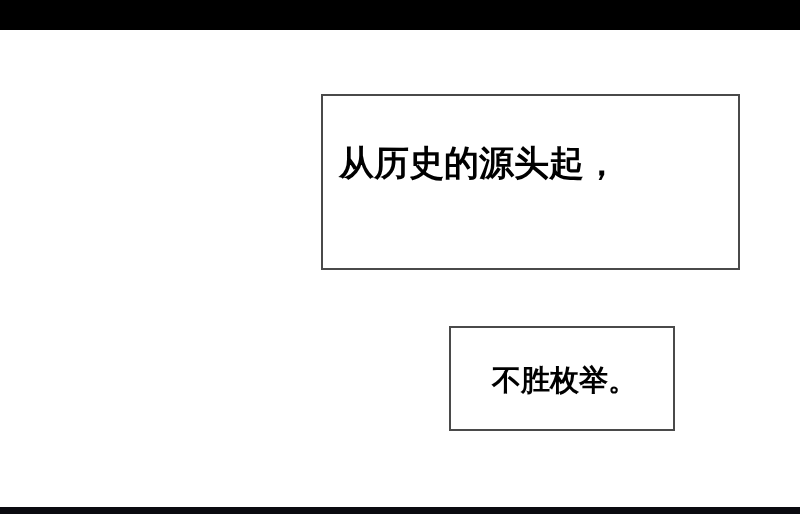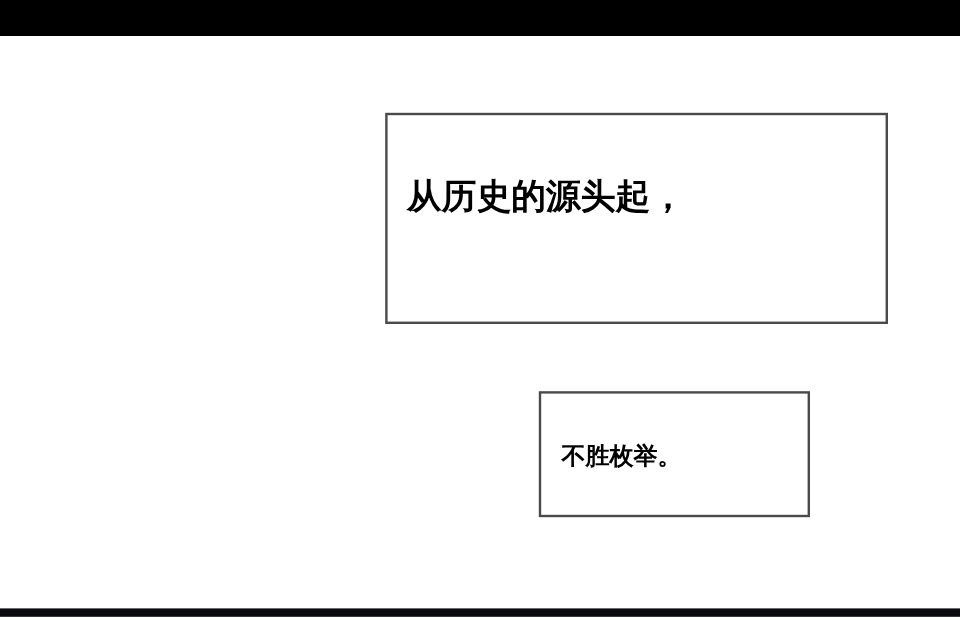--- a/index.html
+++ b/index.html
@@ -4,22 +4,22 @@
   <style>
     html, body { margin:0; padding:0; }
     body { width:800px; height:514px; position:relative; background:#ffffff; overflow:hidden;
            font-family: "DejaVu Sans", sans-serif; }
     .bar-top { position:absolute; left:0; top:0; width:800px; height:30px; background:#000000; }
     .bar-bottom { position:absolute; left:0; top:507px; width:800px; height:7px; background:#0a0a10; }
     .caption-box { position:absolute; background:#ffffff; border:2px solid #4a4a4a; box-sizing:border-box; }
     .box1 { left:321px; top:94px; width:419px; height:176px; }
     .box2 { left:449px; top:326px; width:226px; height:105px; }
     .txt { position:absolute; color:#000; font-weight:bold; white-space:nowrap; }
-    .t1 { left:16px; top:46px; font-size:29px; line-height:42px; }
-    .t2 { left:17px; top:32px; font-size:20px; line-height:40px; }
+    .t1 { left:16px; top:46px; font-size:35px; line-height:42px; }
+    .t2 { left:41px; top:32px; font-size:29px; line-height:40px; }
   </style>
 </head>
 <body>
 
 <div class="bar-top"></div>
 
 <div class="caption-box box1">
   <div class="txt t1">
     <div>从历史的源头起，</div>
   </div>

